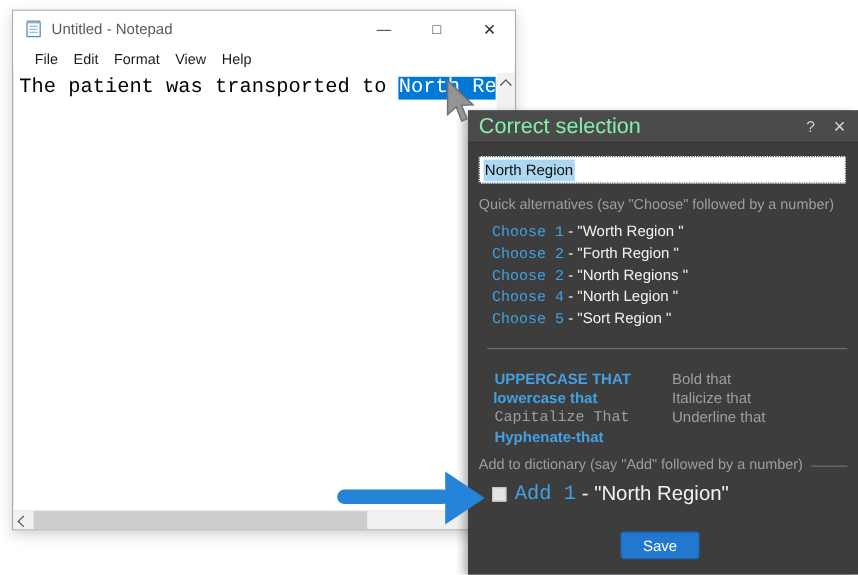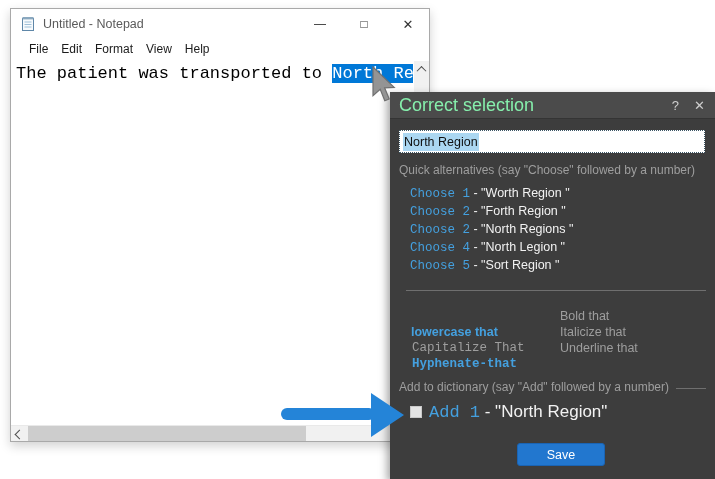--- a/index.html
+++ b/index.html
@@ -56,21 +56,21 @@
   .white { color:#f2f2f2; }
   .fmt-item { position:absolute; font-size:12.5px; white-space:pre; }
   .fmt-blue { color:var(--link_blue); font-weight:bold; }
   .fmt-gray { color:#9e9e9e; }
   .add-row { position:absolute; left:20px; top:310px; display:flex; align-items:center;
              font-size:17px; white-space:pre; }
   .checkbox { width:12px; height:12px; background:#e4e4e4; border:1px solid #c9c9c9;
               display:inline-block; margin-right:7px; }
   .btn { position:absolute; top:351px; height:23px; border-radius:3px; display:flex;
          align-items:center; justify-content:center; font-size:12.5px; cursor:default; }
-  .btn-save { left:127px; width:88px; background:var(--save_blue); border:1px solid #1a64b4;
+  .btn-save { left:127px; width:66px; background:var(--save_blue); border:1px solid #1a64b4;
               color:#fff; }
   .btn-cancel { left:222px; width:89px; background:linear-gradient(#fdfdfd, #ececec 55%, #d9d9d9);
                 border:1px solid #8b8b8b; color:#111; }
 
   
   .big-arrow { position:absolute; left:278px; top:391px; z-index:4; }
   .mouse-cursor { position:absolute; left:371px; top:66px; z-index:5; }
 </style>
 </head>
 <body>
@@ -136,23 +136,24 @@
     <div class="choose-row" style="top:94px;"><span class="blue">Choose 1</span><span class="white"> - "Worth Region "</span></div>
     <div class="choose-row" style="top:112px;"><span class="blue">Choose 2</span><span class="white"> - "Forth Region "</span></div>
     <div class="choose-row" style="top:130px;"><span class="blue">Choose 2</span><span class="white"> - "North Regions "</span></div>
     <div class="choose-row" style="top:148px;"><span class="blue">Choose 4</span><span class="white"> - "North Legion "</span></div>
     <div class="choose-row" style="top:166px;"><span class="blue">Choose 5</span><span class="white"> - "Sort Region "</span></div>
 
     <div class="sect-hdr" style="top:196px;">
       <i class="hline"></i>
     </div>
 
+    <div class="fmt-item fmt-blue" style="left:22px; top:217px;">UPPERCASE THAT</div>
     <div class="fmt-item fmt-blue" style="left:21px; top:233px;">lowercase that</div>
     <div class="fmt-item fmt-gray" style="left:22px; top:249px;font-family:Liberation Mono, monospace;">Capitalize That</div>
-    <div class="fmt-item fmt-blue" style="left:22px; top:265px;font-family:Liberation Mono, monospace;">Hyphenate-that</div>
+    <div class="fmt-item fmt-blue" style="left:22px; top:265px;">Hyphenate-that</div>
     <div class="fmt-item fmt-gray" style="left:170px; top:217px;text-align:right;">Bold that</div>
     <div class="fmt-item fmt-gray" style="left:170px; top:233px;">Italicize that</div>
     <div class="fmt-item fmt-gray" style="left:170px; top:249px;">Underline that</div>
 
     <div class="sect-hdr" style="top:288px;">
       <span class="dlg-gray">Add to dictionary (say "Add" followed by a number)</span>
       <i class="hline"></i>
     </div>
 
     <div class="add-row">

